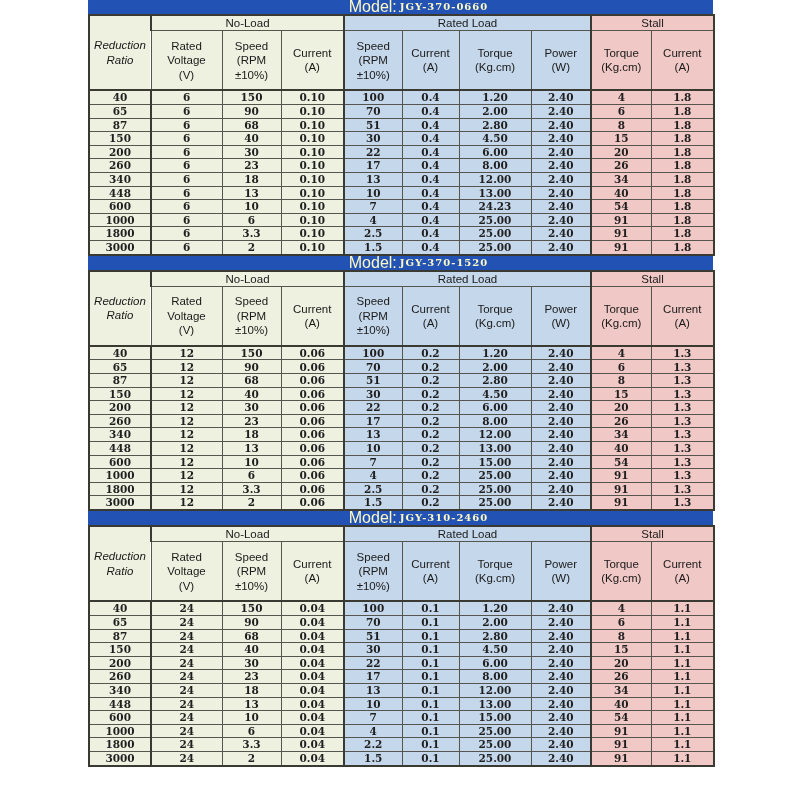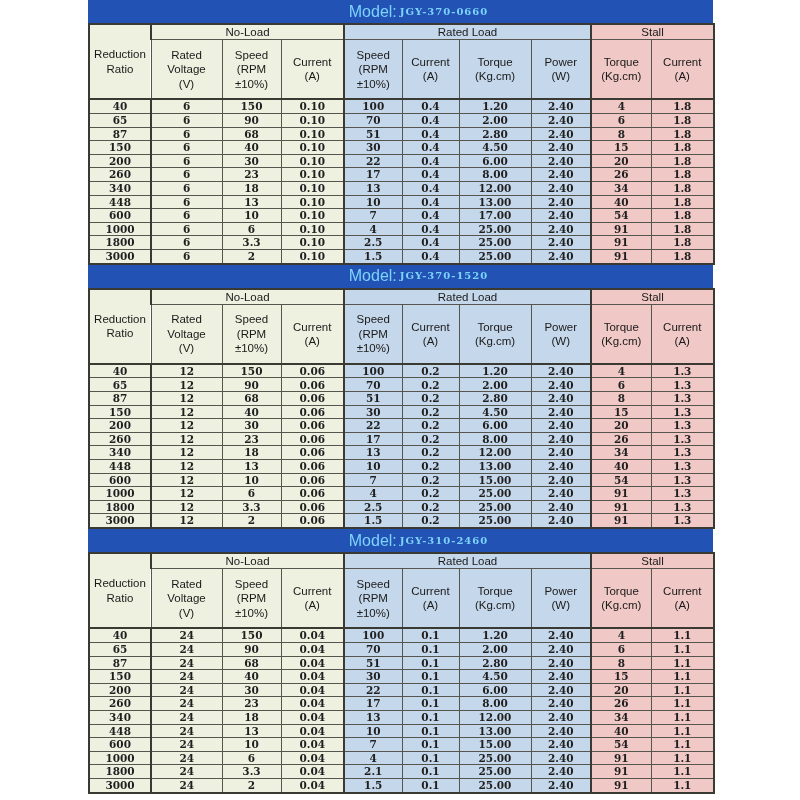--- a/index.html
+++ b/index.html
@@ -1,37 +1,37 @@
 <!DOCTYPE html>
 <html><head>
 <meta charset="utf-8">
 <style>
   html,body{margin:0;padding:0;background:#ffffff;}
   body{width:800px;height:800px;overflow:hidden;font-family:"Liberation Sans",sans-serif;}
   .wrap{margin-left:88px;width:625px;}
   .model-section{margin:0;}
   .title-bar{
-    height:23px;background:#2252b3;color:#7dd3fc;
+    height:14px;background:#2252b3;color:#fef9c3;
     display:flex;align-items:center;justify-content:center;
     font-size:16px;line-height:1;padding-left:36px;
   }
   .title-bar .prefix{font-family:"Liberation Sans",sans-serif;}
   .title-bar .code{
     font-family:"DejaVu Serif",serif;font-weight:bold;
     margin-left:3px;letter-spacing:1px;font-size:10px;
   }
   table{border-collapse:collapse;table-layout:fixed;width:625px;border:2px solid #3a3a33;}
   th,td{border:1px solid #55554d;overflow:hidden;text-align:center;}
   th{
     font-weight:normal;color:#1a1a1a;font-size:11.5px;line-height:1.25;
     white-space:pre-line;padding:1px 0;
   }
   tr.group-row th{height:13px;padding:0;font-size:11.5px;}
   tr.col-row th{height:56px;}
-  th.ratio{font-size:11.5px;}
+  th.ratio{font-size:11.5px;font-style:italic;}
   td{
     font-family:"DejaVu Serif",serif;font-weight:bold;color:#1f1f1f;
     font-size:10.5px;height:12.6px;padding:0;line-height:1;
   }
   tbody tr:first-child td{border-top:2px solid #3a3a33;}
   .gb{border-left:2px solid #3a3a33;}
   .cream{background:#eef0e0;}
   .blue{background:#c5d7ea;}
   .pink{background:#f0c8c5;}
 </style>
@@ -187,21 +187,21 @@
               <td class="pink gb">40</td>
               <td class="pink">1.8</td>
             </tr>
             <tr>
               <td class="cream">600</td>
               <td class="cream gb">6</td>
               <td class="cream">10</td>
               <td class="cream">0.10</td>
               <td class="blue gb">7</td>
               <td class="blue">0.4</td>
-              <td class="blue">17.00</td>
+              <td class="blue">24.23</td>
               <td class="blue">2.40</td>
               <td class="pink gb">54</td>
               <td class="pink">1.8</td>
             </tr>
             <tr>
               <td class="cream">1000</td>
               <td class="cream gb">6</td>
               <td class="cream">6</td>
               <td class="cream">0.10</td>
               <td class="blue gb">4</td>
@@ -605,21 +605,21 @@
               <td class="blue">25.00</td>
               <td class="blue">2.40</td>
               <td class="pink gb">91</td>
               <td class="pink">1.1</td>
             </tr>
             <tr>
               <td class="cream">1800</td>
               <td class="cream gb">24</td>
               <td class="cream">3.3</td>
               <td class="cream">0.04</td>
-              <td class="blue gb">2.1</td>
+              <td class="blue gb">2.2</td>
               <td class="blue">0.1</td>
               <td class="blue">25.00</td>
               <td class="blue">2.40</td>
               <td class="pink gb">91</td>
               <td class="pink">1.1</td>
             </tr>
             <tr>
               <td class="cream">3000</td>
               <td class="cream gb">24</td>
               <td class="cream">2</td>

